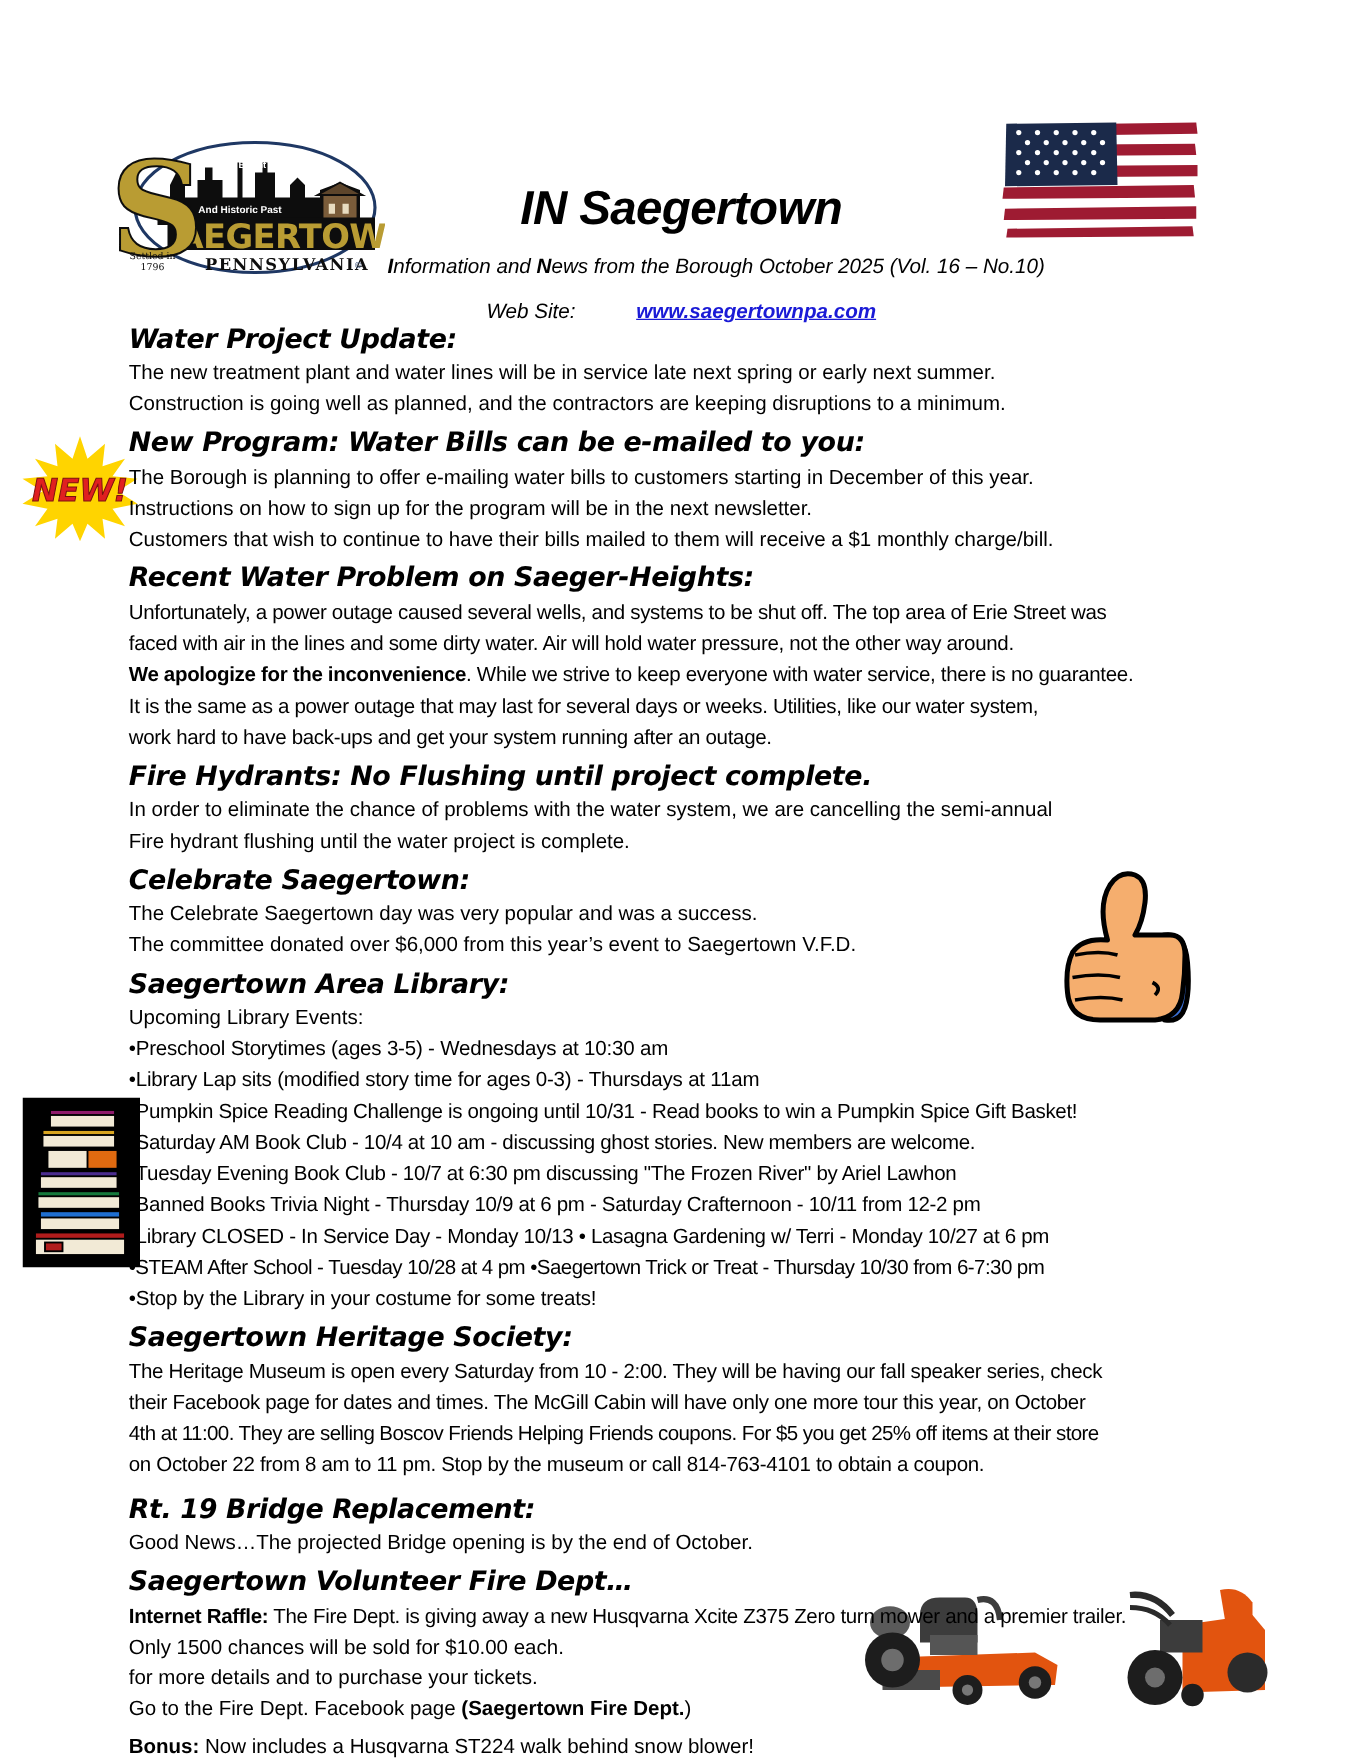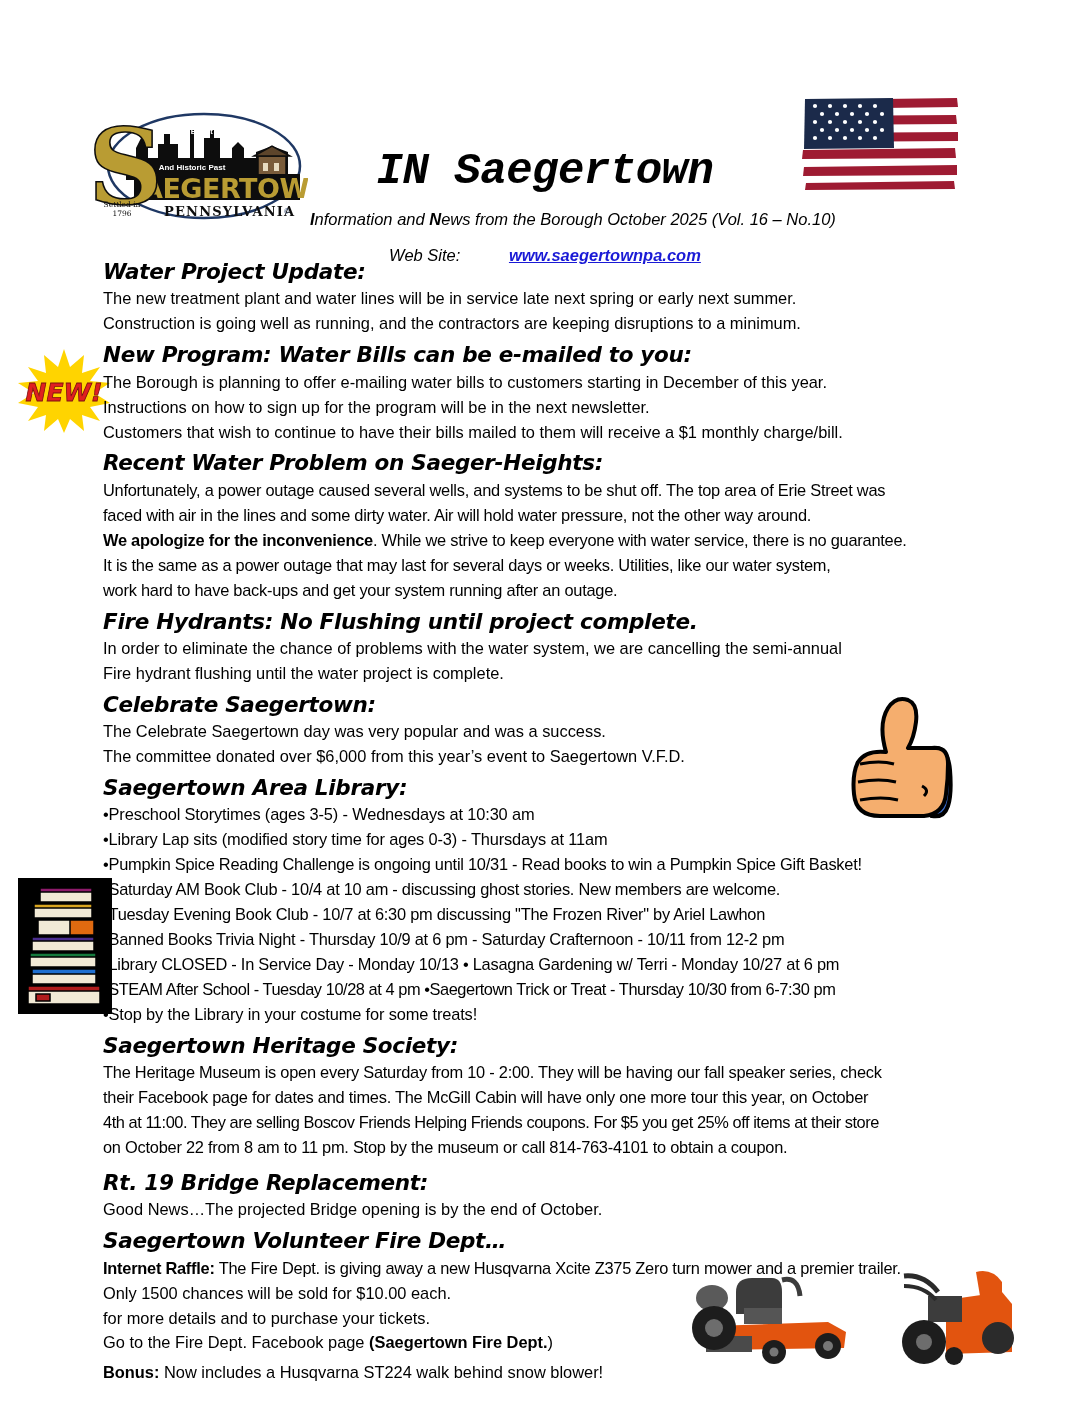--- a/index.html
+++ b/index.html
@@ -34,24 +34,24 @@
   .logo svg { display: block; width: 222px; height: 120px; }
 
   .title-block {
     position: absolute;
     left: 310px;
     top: 148px;
     width: 470px;
     text-align: center;
   }
   .masthead {
-    font-family: Liberation Mono, monospace;
+    font-family: Liberation Sans, sans-serif;
     font-weight: bold;
     font-style: italic;
-    font-size: 44px;
+    font-size: 38px;
     letter-spacing: -0.5px;
     line-height: 1.05;
     white-space: nowrap;
   }
   .subtitle {
     margin-top: 14px;
     font-family: "Liberation Sans", sans-serif;
     font-style: italic;
     font-size: 16.5px;
     line-height: 1.35;
@@ -278,21 +278,21 @@
       <circle cx="118" cy="86" r="16" fill="#2b2b2b"></circle>
       <circle cx="74" cy="104" r="9" fill="#1d1d1d"></circle>
     </svg>
   </div>
 
   <div class="content">
 
     <div class="sec">
       <h2 class="head">Water Project Update:</h2>
       <p class="body-line">The new treatment plant and water lines will be in service late next spring or early next summer.</p>
-      <p class="body-line">Construction is going well as running, and the contractors are keeping disruptions to a minimum.</p>
+      <p class="body-line">Construction is going well as planned, and the contractors are keeping disruptions to a minimum.</p>
     </div>
     <div class="gap-sm"></div>
 
     <div class="sec">
       <h2 class="head">New Program: Water Bills can be e-mailed to you:</h2>
       <p class="body-line">The Borough is planning to offer e-mailing water bills to customers starting in December of this year.</p>
       <p class="body-line">Instructions on how to sign up for the program will be in the next newsletter.</p>
       <p class="body-line">Customers that wish to continue to have their bills mailed to them will receive a $1 monthly charge/bill.</p>
     </div>
     <div class="gap-sm"></div>
@@ -316,20 +316,21 @@
 
     <div class="sec">
       <h2 class="head">Celebrate Saegertown:</h2>
       <p class="body-line">The Celebrate Saegertown day was very popular and was a success.</p>
       <p class="body-line">The committee donated over $6,000 from this year’s event to Saegertown V.F.D.</p>
     </div>
     <div class="gap-sm"></div>
 
     <div class="sec">
       <h2 class="head">Saegertown Area Library:</h2>
+      <p class="sub-lead">Upcoming Library Events:</p>
       <p class="bullet">•Preschool Storytimes (ages 3-5) - Wednesdays at 10:30 am</p>
       <p class="bullet">•Library Lap sits (modified story time for ages 0-3) - Thursdays at 11am</p>
       <p class="bullet tight">•Pumpkin Spice Reading Challenge is ongoing until 10/31 - Read books to win a Pumpkin Spice Gift Basket!</p>
       <p class="bullet tight">•Saturday AM Book Club - 10/4 at 10 am - discussing ghost stories. New members are welcome.</p>
       <p class="bullet tight">•Tuesday Evening Book Club - 10/7 at 6:30 pm discussing "The Frozen River" by Ariel Lawhon</p>
       <p class="bullet tight">•Banned Books Trivia Night - Thursday 10/9 at 6 pm - Saturday Crafternoon - 10/11 from 12-2 pm</p>
       <p class="bullet tight">•Library CLOSED - In Service Day - Monday 10/13 • Lasagna Gardening w/ Terri - Monday 10/27 at 6 pm</p>
       <p class="bullet tighter">•STEAM After School - Tuesday 10/28 at 4 pm •Saegertown Trick or Treat - Thursday 10/30 from 6-7:30 pm</p>
       <p class="bullet">•Stop by the Library in your costume for some treats!</p>
     </div>

